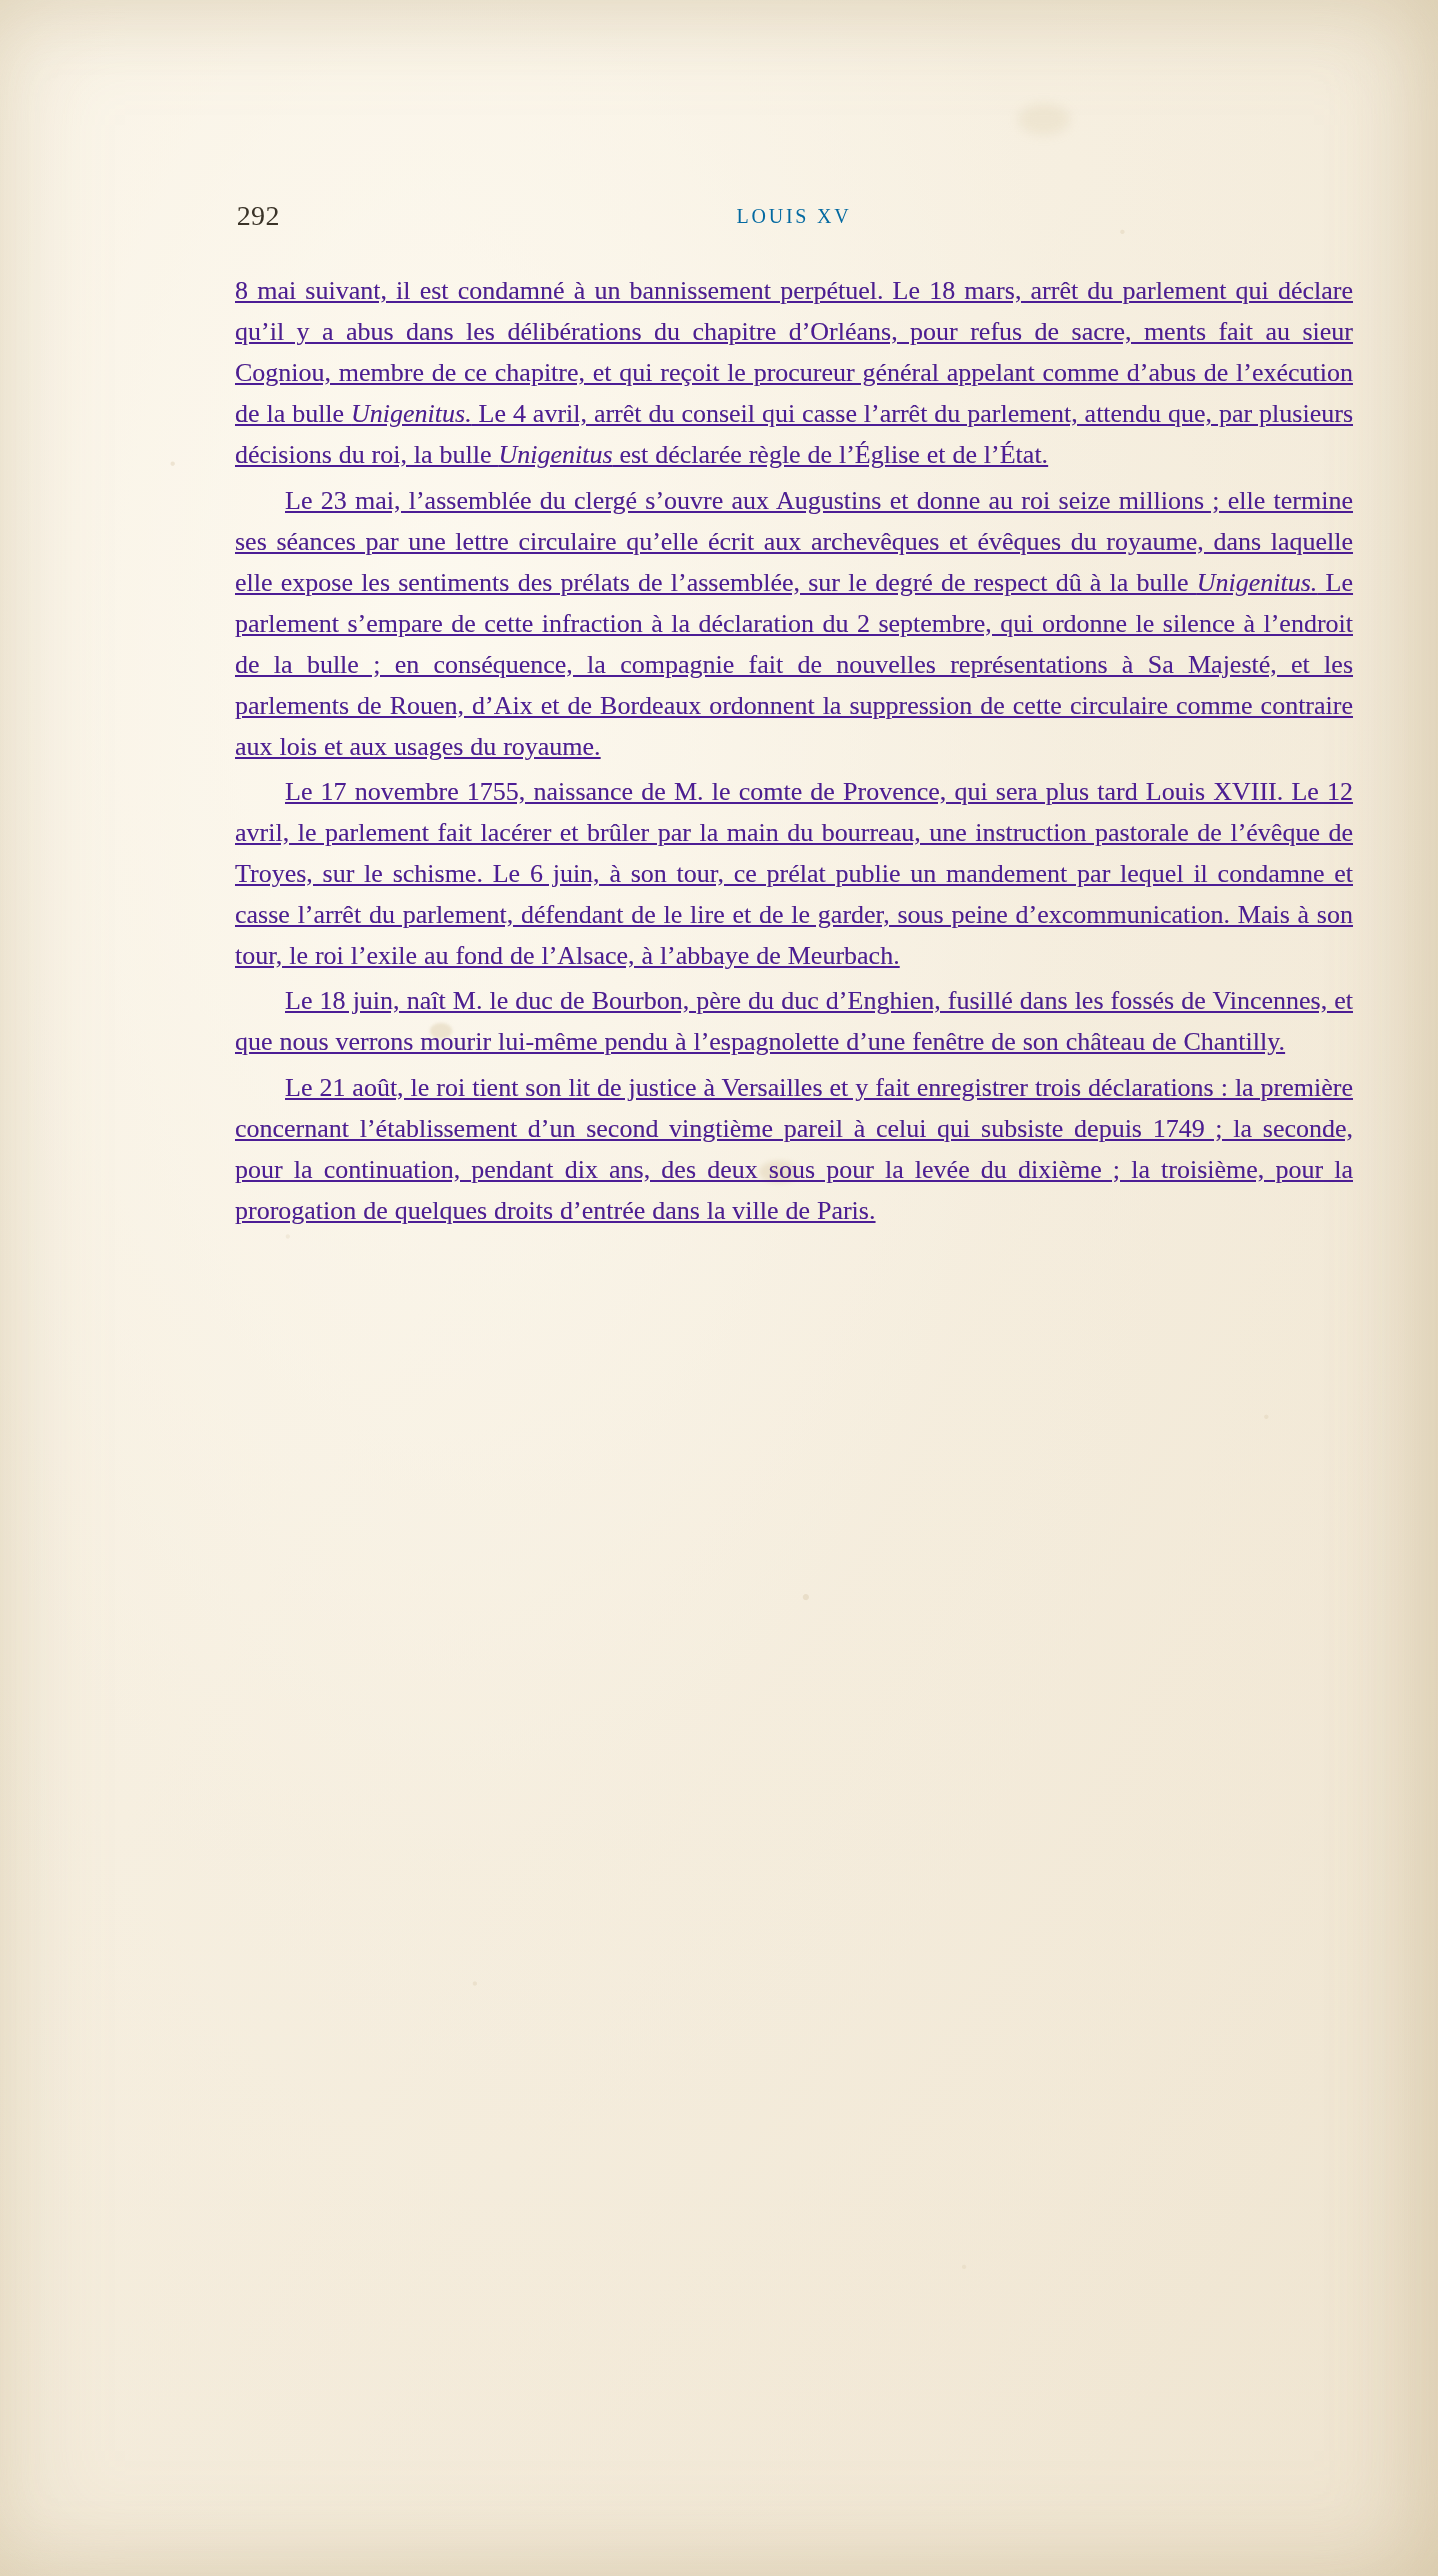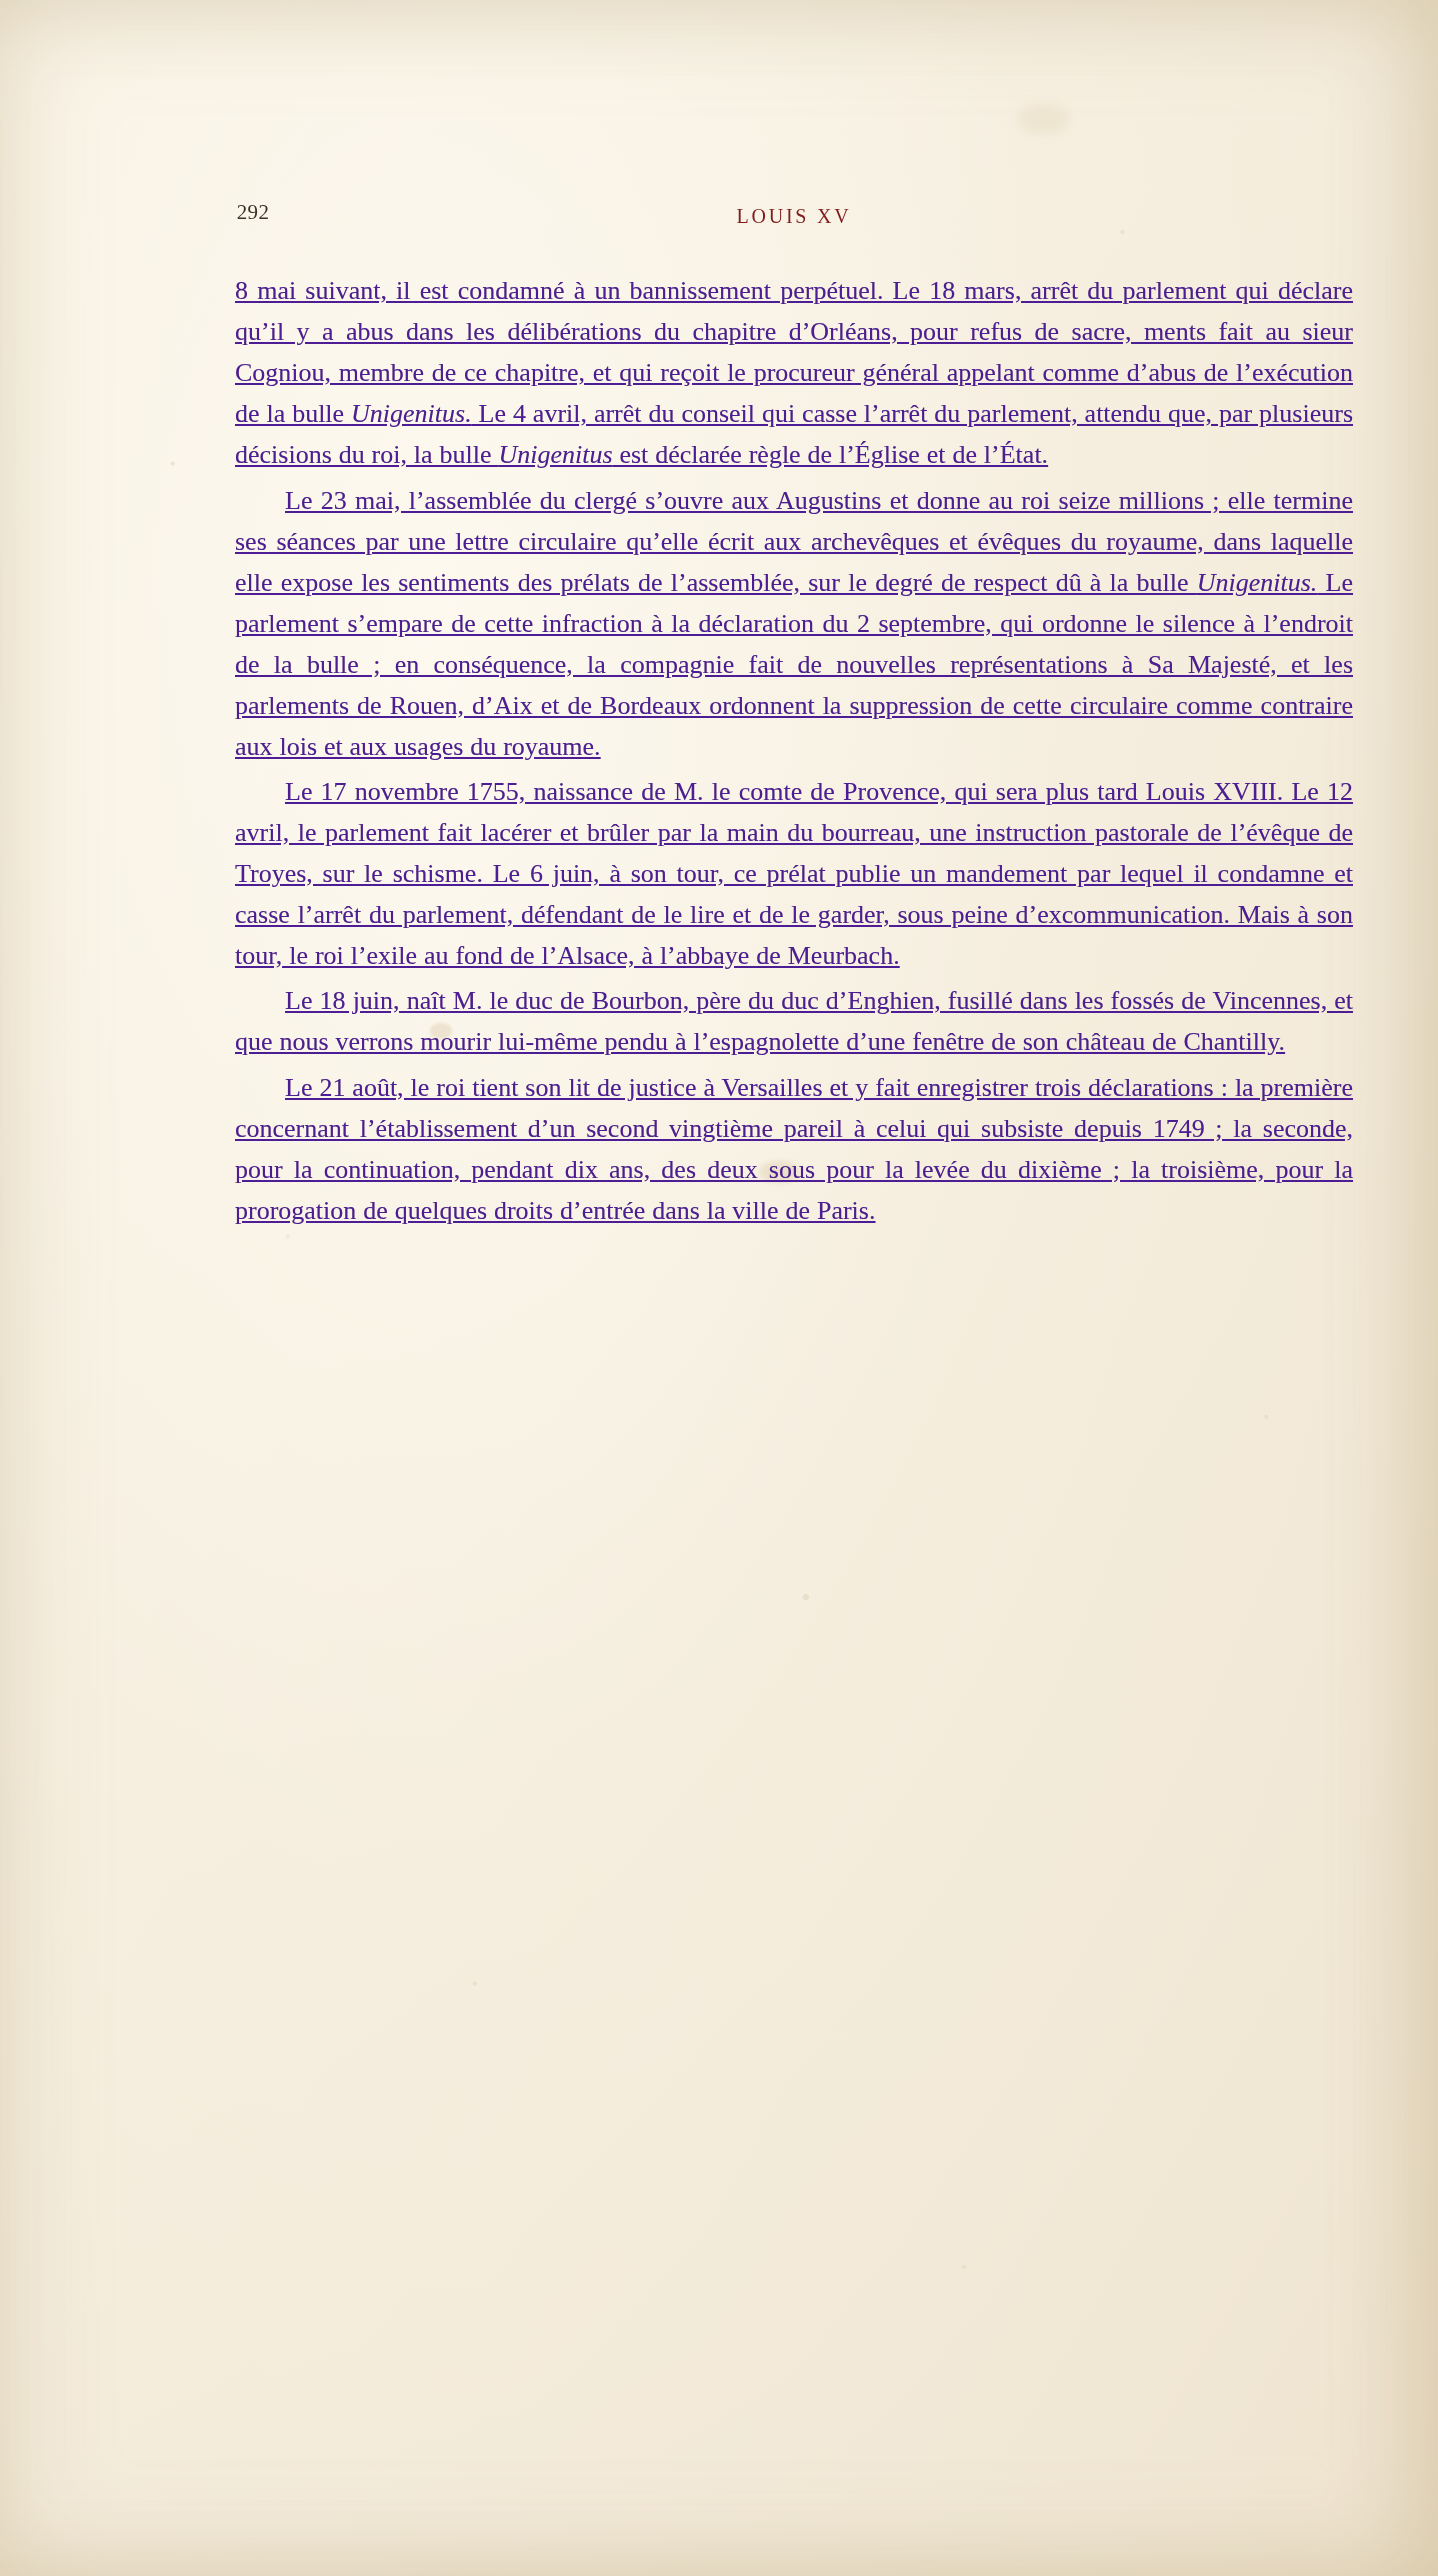--- a/index.html
+++ b/index.html
@@ -50,33 +50,33 @@
   }
   .header-row {
     position: relative;
     height: 48px;
     margin-bottom: 22.4px;
   }
   .folio {
     position: absolute;
     left: 1.7px;
     top: 0;
-    font-size: 21px;
+    font-size: 28px;
     letter-spacing: 0.4px;
     color: #3a3328;
   }
   .running-head {
     position: absolute;
     left: 0;
     right: 0;
     top: 5.2px;
     text-align: center;
     font-size: 20px;
     letter-spacing: 2.8px;
-    color: #7f1d1d;
+    color: #0369a1;
     text-transform: uppercase;
   }
   p.para {
     margin: 0 0 4.3px 0;
     font-size: 26px;
     line-height: 41px;
     text-align: justify;
     text-align-last: left;
     text-indent: 50px;
     color: #4c1d95;

